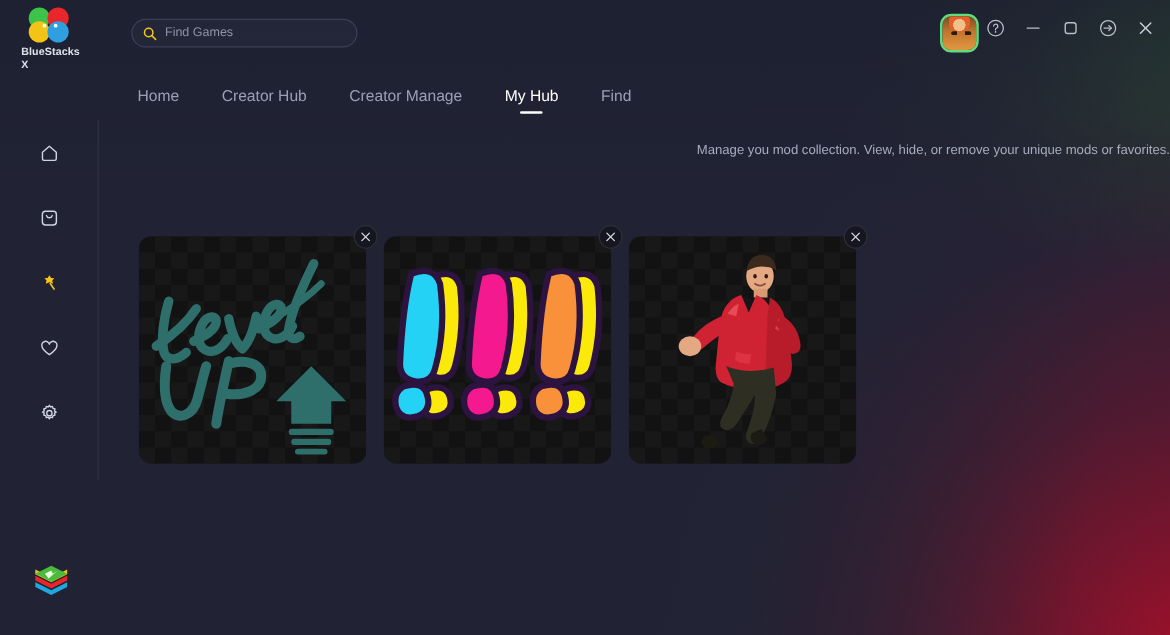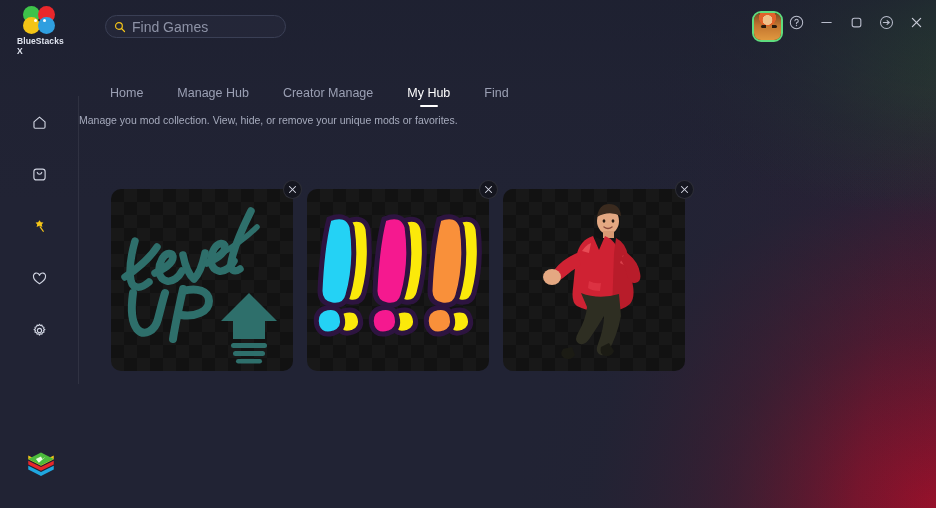--- a/index.html
+++ b/index.html
@@ -43,21 +43,21 @@
   .brand-name { font-size:8.5px; font-weight:bold; color:#dfe3ee; letter-spacing:.1px; margin-top:2px; }
 
   .search {
     position:absolute; left:105px; top:15px; width:181px; height:23px;
     border:1px solid #3a3f55; border-radius:12px; background:rgba(40,43,62,0.55);
     display:flex; align-items:center; padding:0 8px; gap:6px; cursor:text;
   }
   .search .mag { width:12px; height:12px; flex:0 0 auto; }
   .search-input {
     background:transparent; border:none; outline:none; color:#b9bdcc;
-    font-size:14px; font-family:"Liberation Sans", sans-serif; width:100%;
+    font-size:10px; font-family:"Liberation Sans", sans-serif; width:100%;
   }
   .search-input::placeholder { color:#8d92a6; }
 
   .winctl { position:absolute; right:12px; top:14px; display:flex; align-items:center; gap:14px; }
   .avatar {
     position:absolute; right:153px; top:11px; width:31px; height:31px; border-radius:9px;
     border:2px solid #5fdc7e; overflow:hidden; background:#3d2c1e;
   }
   .avatar .face{
     position:absolute; inset:0;
@@ -66,40 +66,40 @@
       radial-gradient(circle at 50% 17%, #e2622a 0 32%, transparent 33%),
       linear-gradient(180deg,#7a4b22 0%, #c2742f 45%, #e0983f 100%);
   }
   .avatar .eyes{ position:absolute; left:7px; top:12px; width:16px; height:3px;
     background:linear-gradient(90deg,#2b1a0d 0 30%, transparent 30% 70%, #2b1a0d 70% 100%); border-radius:2px;}
   .ico-btn { width:16px; height:16px; cursor:pointer; display:flex; align-items:center; justify-content:center; }
 
   
   .navtabs { position:absolute; left:110px; top:70px; display:flex; gap:34px; z-index:6; }
   .navtab {
-    font-size:12.5px; color:#9ba0b4; cursor:pointer; position:relative; padding-bottom:7px;margin-top:16px;
+    font-size:12.5px; color:#9ba0b4; cursor:pointer; position:relative; padding-bottom:7px;
   }
   .navtab.active { color:#ffffff; font-weight:normal; }
   .navtab.active::after {
     content:""; position:absolute; left:50%; transform:translateX(-50%); bottom:0;
     width:18px; height:2.5px; background:#ffffff; border-radius:2px;
   }
 
   
   .rail {
     position:absolute; left:0; top:96px; width:79px; height:288px; z-index:6;
     border-right:1px solid rgba(255,255,255,0.07);
     display:flex; flex-direction:column; align-items:center; padding-top:14px; gap:28px;
   }
   .rail-item { position:relative; width:40px; height:24px; display:flex; align-items:center; justify-content:center; cursor:pointer; }
 
   
   .content { position:absolute; left:79px; top:96px; width:857px; height:412px; z-index:5; }
   .subtitle {
-    position:absolute; left:0; top:18px; width:857px; text-align:left;
+    position:absolute; left:0; top:18px; width:857px; text-align:right;
     font-size:10.5px; color:#a6abbd;
   }
   .seg {
     position:absolute; left:50%; transform:translateX(-50%); top:39px;
     display:flex; align-items:center; gap:4px;
   }
   .seg-btn {
     font-size:11px; padding:5px 12px; border-radius:6px; color:#9398ab; cursor:pointer; white-space:nowrap;
   }
   .seg-btn.active { background:#2b2e41; color:#ffffff; font-weight:bold; }
@@ -202,21 +202,21 @@
         </svg>
       </div>
     </div>
   </div>
 
   <div class="navtabs">
     <div class="navtab">
       <span>Home</span>
     </div>
     <div class="navtab">
-      <span>Manage Hub</span>
+      <span>Creator Hub</span>
     </div>
     <div class="navtab">
       <span>Creator Manage</span>
     </div>
     <div class="navtab active">
       <span>My Hub</span>
     </div>
     <div class="navtab">
       <span>Find</span>
     </div>

